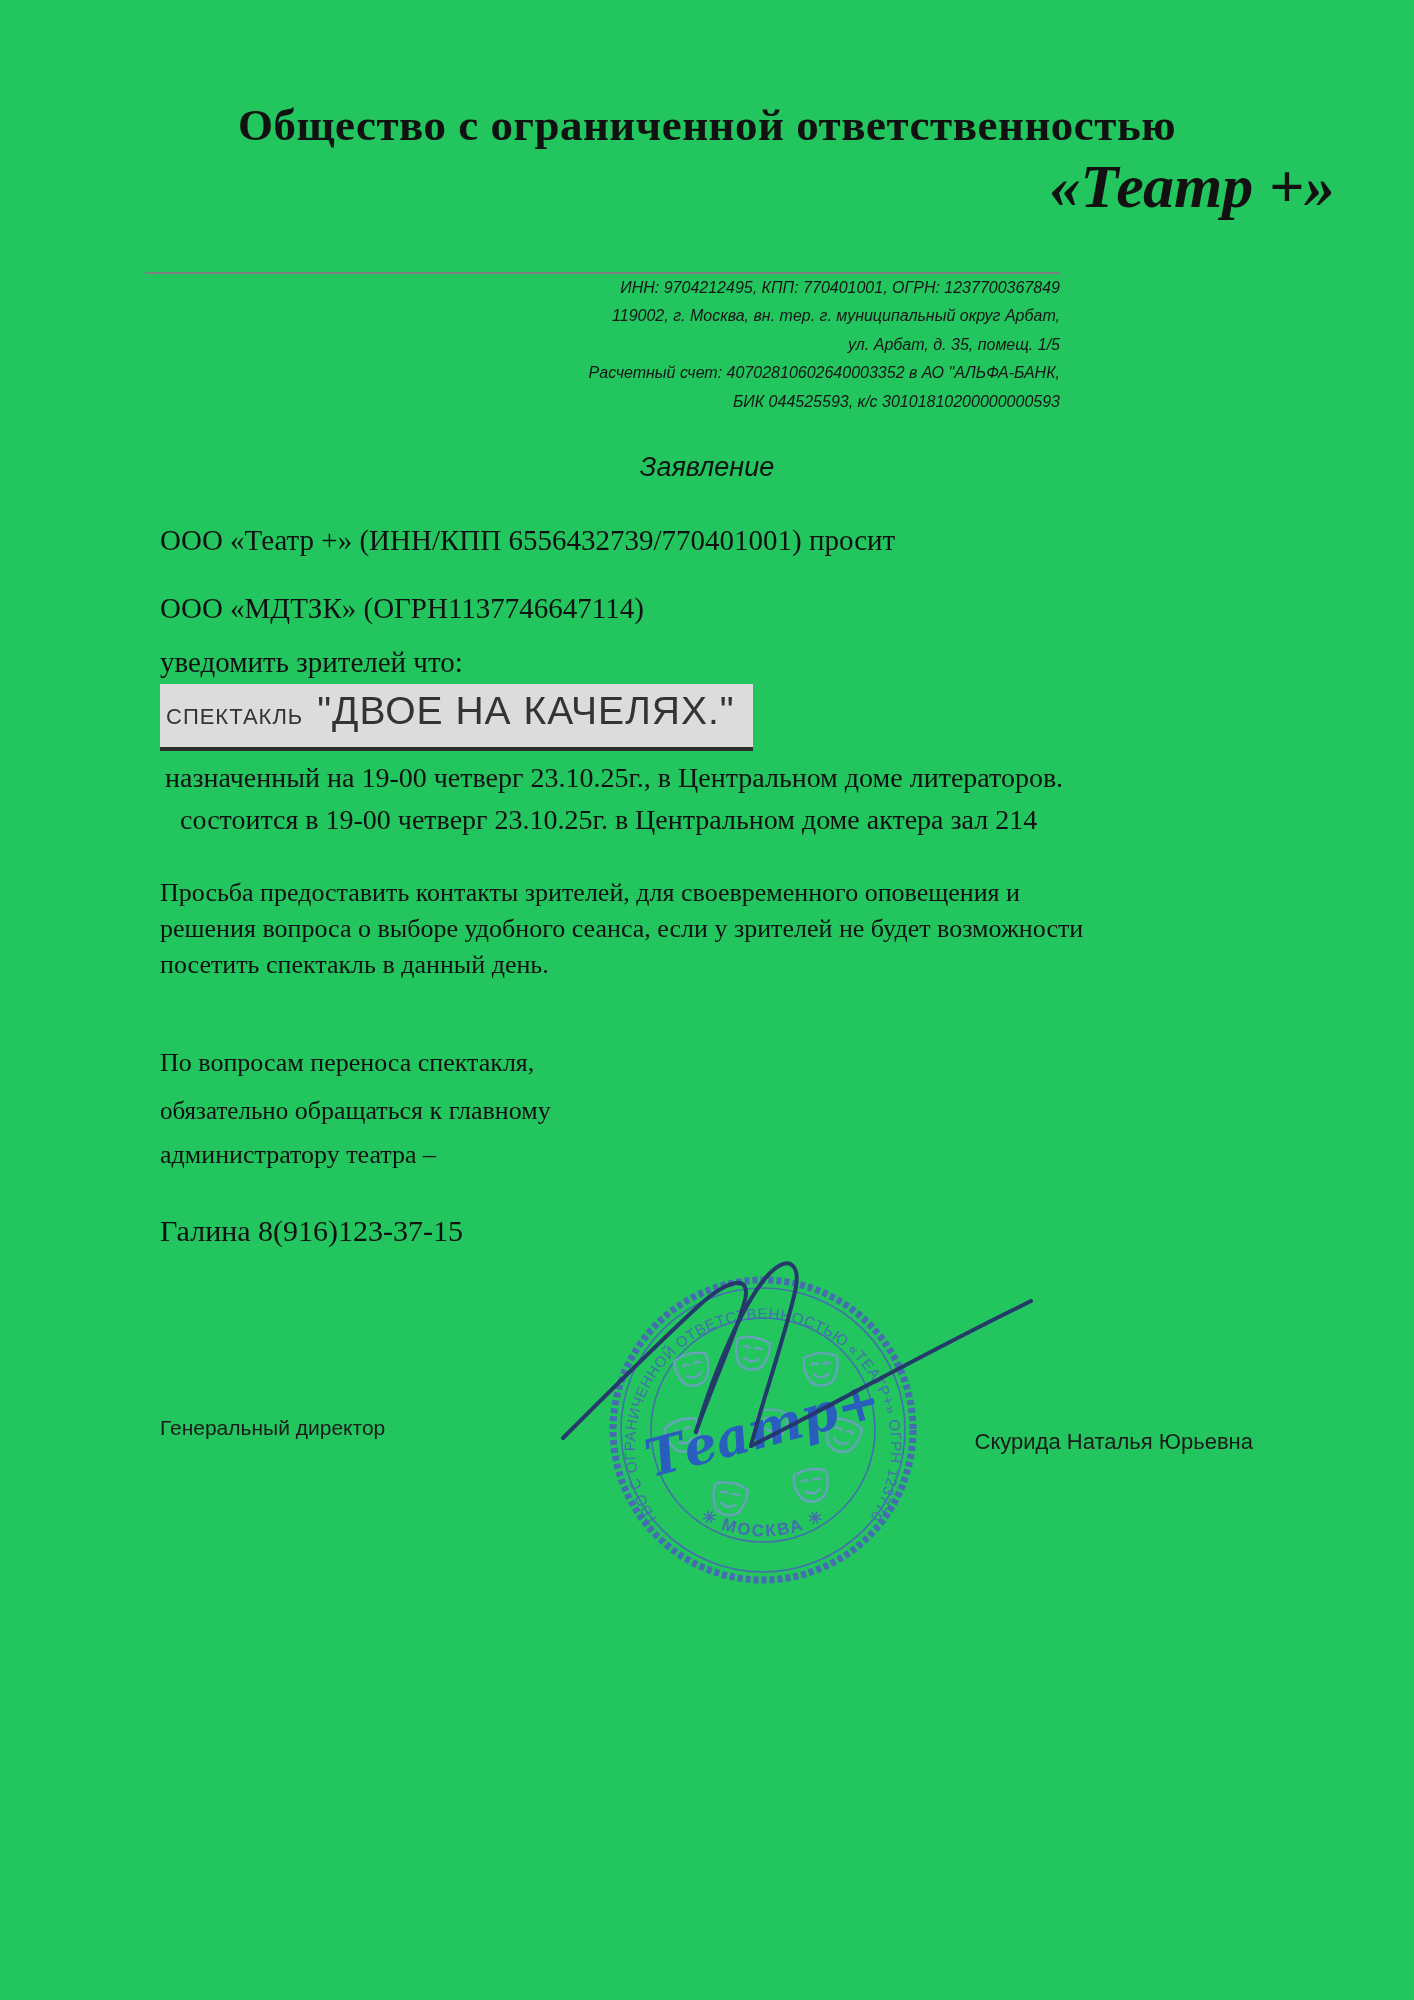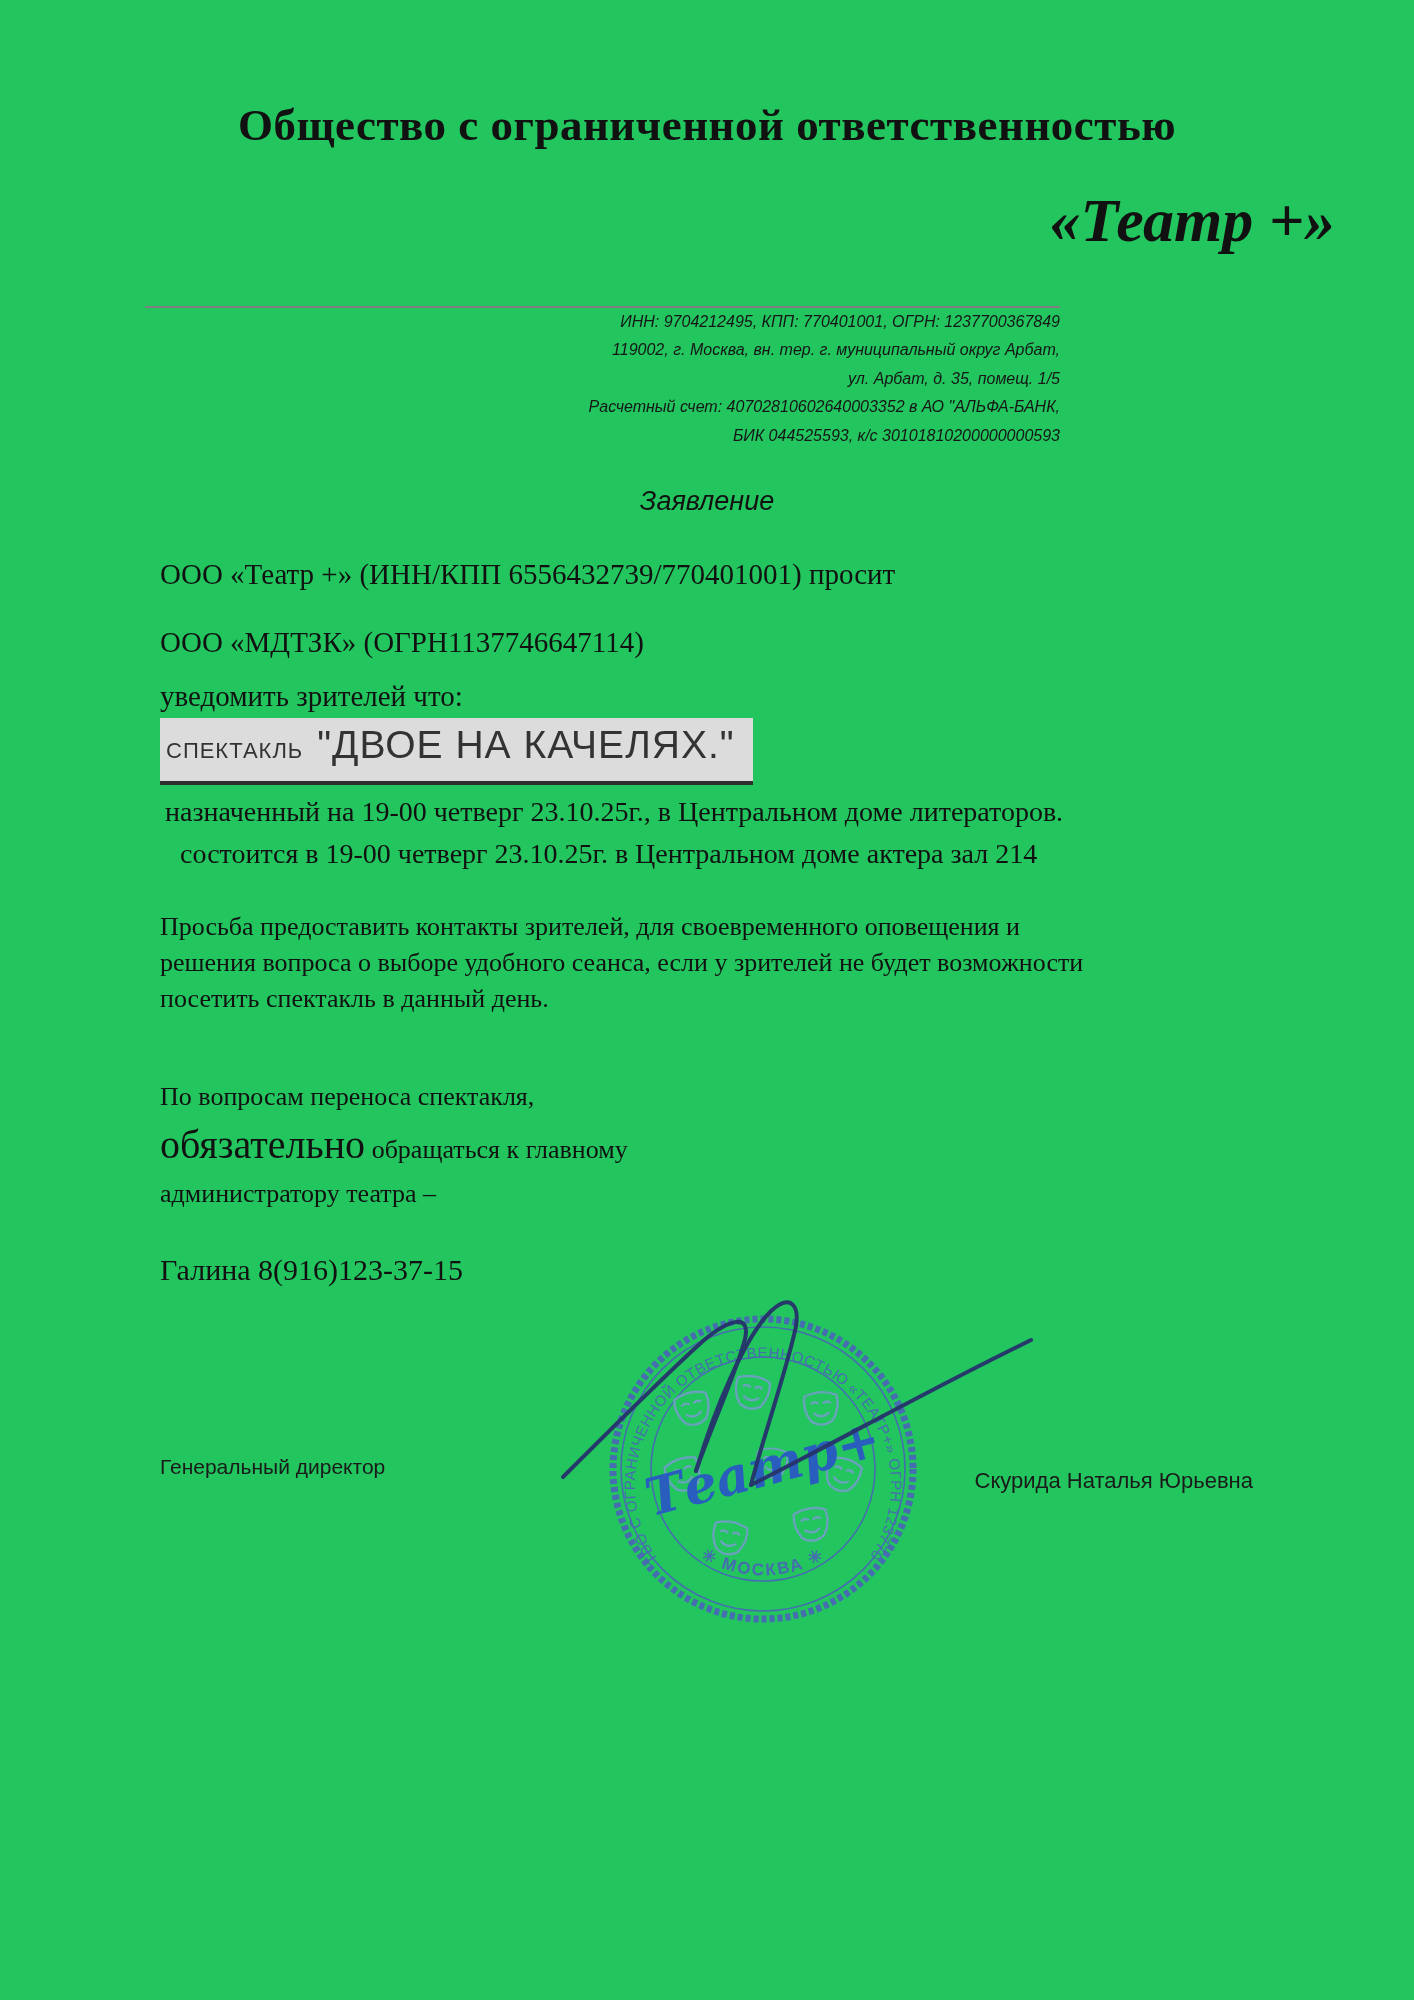--- a/index.html
+++ b/index.html
@@ -13,21 +13,20 @@
   }
   .title1{
     padding-top:100px;
     text-align:center;
     font-size:45px;
     font-weight:bold;
     letter-spacing:0.5px;
     line-height:1.15;
   }
   .title2{
-    margin-top:34px;
     text-align:right;
     padding-right:79px;
     font-size:62px;
     font-weight:bold;
     font-style:italic;
     line-height:1.1;
   }
   .divider{
     margin:52px 354px 0 145px;
     border:none;
@@ -71,21 +70,21 @@
   .b-line4{margin-top:8px;margin-left:5px;font-size:28px;line-height:38px;}
   .b-line5{margin-top:4px;margin-left:20px;font-size:28px;line-height:38px;}
   .request{
     margin-top:36px;
     width:940px;
     font-size:26px;
     line-height:36px;
   }
   .note1{margin-top:62px;font-size:26px;line-height:36px;}
   .note2{margin-top:6px;font-size:26px;line-height:48px;}
-  .note2 .emph{font-size:40px;}
+  .note2 .emph{font-size:25px;}
   .note3{margin-top:2px;font-size:26px;line-height:36px;}
   .contact{font-size:30px;line-height:40px;}
   .contact.first{margin-top:38px;}
   .contact.second{margin-top:2px;}
   .sig-row{
     position:relative;
     height:560px;
     margin-top:0;
   }
   .sig-left{

